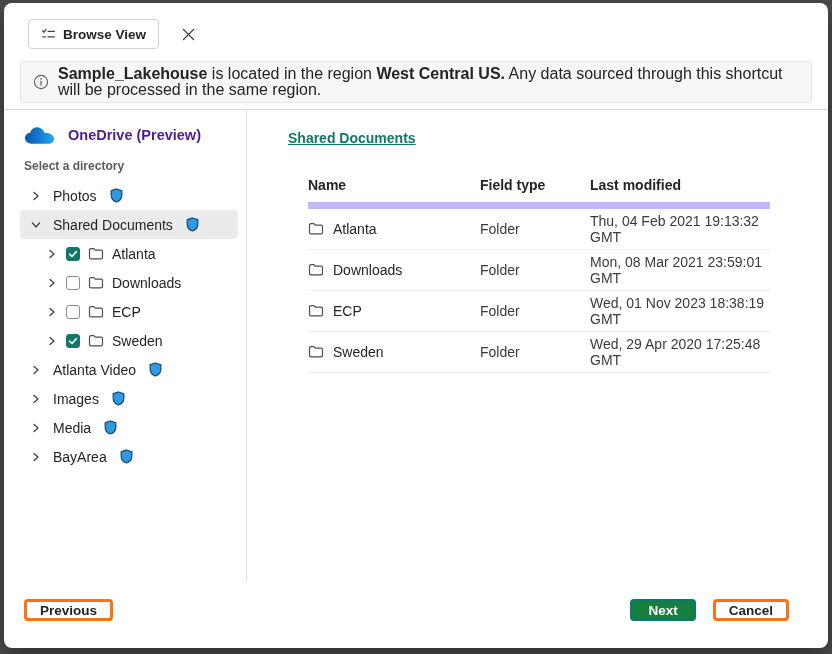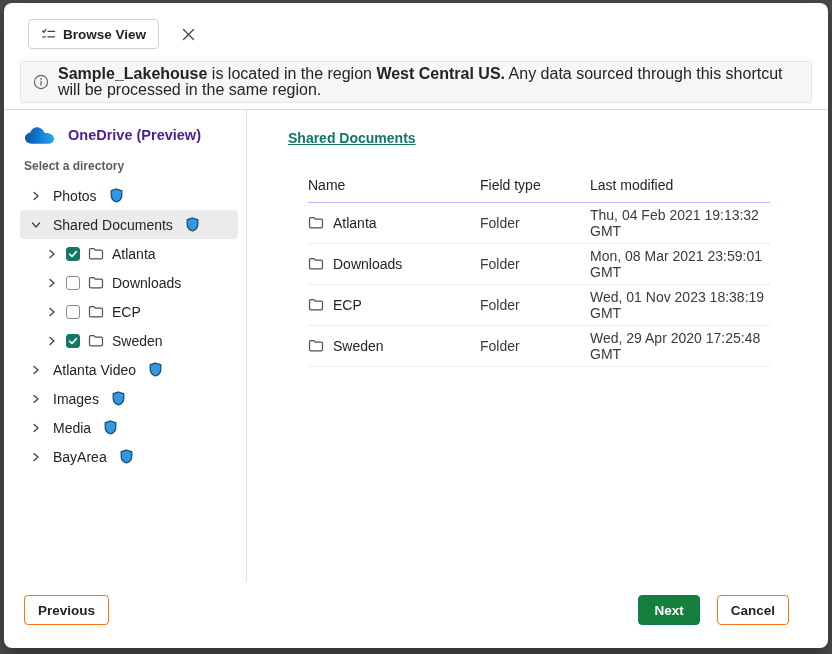--- a/index.html
+++ b/index.html
@@ -63,30 +63,30 @@
     border:1px solid #8a8a8a;background:#fff;
     display:flex;align-items:center;justify-content:center;
   }
   .cb.checked{background:#117865;border-color:#117865;}
   .fold{display:flex;align-items:center;flex:none;}
   
   .right{flex:1;box-sizing:border-box;padding:19px 0 0 41px;min-width:0;}
   .crumb{font-size:14px;font-weight:600;color:#117865;text-decoration:underline;cursor:pointer;}
   .table{margin:21px 58px 0 20px;}
   .thead,.trow{display:grid;grid-template-columns:172px 110px 1fr;align-items:center;}
-  .thead{height:34px;font-size:14px;font-weight:400;color:#242424;border-bottom:1px solid #c4b5fd;}
+  .thead{height:34px;font-size:14px;font-weight:700;color:#242424;border-bottom:7px solid #c4b5fd;}
   .trow{height:40px;font-size:14px;color:#3b3b3b;border-bottom:1px solid #ededed;cursor:pointer;}
   .name-cell{display:flex;align-items:center;gap:9px;color:#242424;}
   
   .footer{
     height:66px;flex:none;display:flex;align-items:center;
     box-sizing:border-box;padding:0 39px 10px 20px;
   }
   .btn{
-    height:30px;padding:0 13px;border:1px solid #f97316;border-radius:4px;background:#fff;
+    height:22px;padding:0 13px;border:3px solid #f97316;border-radius:4px;background:#fff;
     font-family:inherit;font-size:13.5px;font-weight:600;color:#242424;cursor:pointer;
   }
   .btn-next{background:#15803d;border-color:#117865;color:#fff;margin-right:17px;padding:0 15px;}
   .fspacer{flex:1;}
   svg{display:block;}
 </style>
 </head>
 <body>
 
 <div class="dialog">

